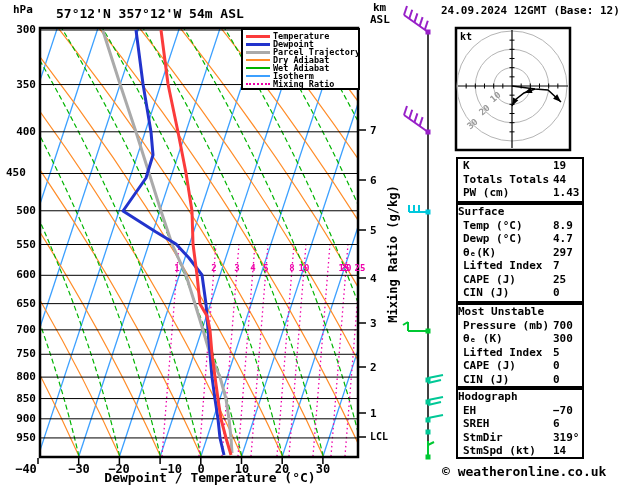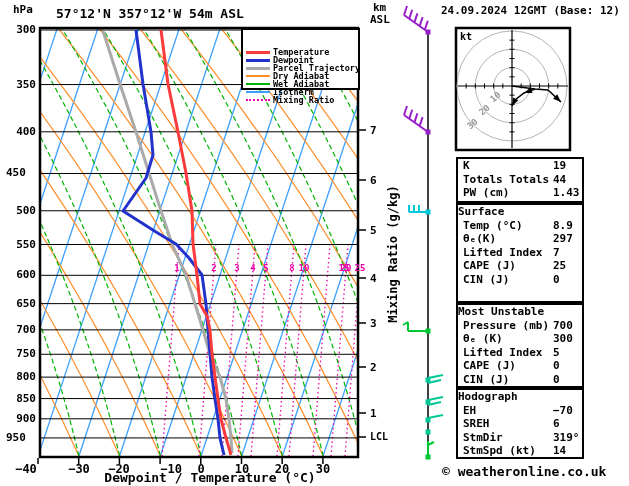--- a/index.html
+++ b/index.html
@@ -1,21 +1,21 @@
 <!DOCTYPE html>
 <html><head>
 <meta charset="utf-8">
 <style>
   html,body{margin:0;padding:0;background:#fff}
   .stage{position:relative;width:629px;height:486px;background:#fff;overflow:hidden;
          font-family:"DejaVu Sans Mono","Liberation Mono",monospace;font-weight:bold;color:#000}
   .t{position:absolute;white-space:pre;font-family:"DejaVu Sans Mono","Liberation Mono",monospace;font-weight:bold;color:#000}
   #main-svg{position:absolute;left:0;top:0}
   .legend{position:absolute;left:241px;top:28px;width:119px;height:62px;border:2px solid #000;
-          background:#fff;box-sizing:border-box;padding:18px 0 0 3px;z-index:5}
+          background:#fff;box-sizing:border-box;padding:2px 0 0 3px;z-index:5}
   .lrow{display:flex;align-items:center;gap:3px;height:8px;font-size:8.5px;line-height:8px;white-space:pre}
   .sw{display:inline-block;width:24px;height:0;flex:none}
   .panel{position:absolute;left:456px;width:128px;border:2px solid #000;background:#fff;
          box-sizing:border-box;overflow:hidden;font-size:11px;z-index:5}
   .phead{height:13.5px;line-height:13.5px;white-space:pre}
   .prow{position:relative;height:13.5px;line-height:13.5px;padding-left:5px;white-space:pre}
   .prow .val{position:absolute;left:95px;top:0}
 </style>
 </head>
 <body>
@@ -228,20 +228,21 @@
 
   <div id="panels">
     <div class="panel" style="top:157px;height:46px">
         <div class="prow"><span>K</span><span class="val">19</span></div>
         <div class="prow"><span>Totals Totals</span><span class="val">44</span></div>
         <div class="prow"><span>PW (cm)</span><span class="val">1.43</span></div>
       </div>
     <div class="panel" style="top:203px;height:100px">
         <div class="phead">Surface</div>
         <div class="prow"><span>Temp (°C)</span><span class="val">8.9</span></div>
+        <div class="prow"><span>Dewp (°C)</span><span class="val">4.7</span></div>
         <div class="prow"><span>θₑ(K)</span><span class="val">297</span></div>
         <div class="prow"><span>Lifted Index</span><span class="val">7</span></div>
         <div class="prow"><span>CAPE (J)</span><span class="val">25</span></div>
         <div class="prow"><span>CIN (J)</span><span class="val">0</span></div>
       </div>
     <div class="panel" style="top:303px;height:85px">
         <div class="phead">Most Unstable</div>
         <div class="prow"><span>Pressure (mb)</span><span class="val">700</span></div>
         <div class="prow"><span>θₑ (K)</span><span class="val">300</span></div>
         <div class="prow"><span>Lifted Index</span><span class="val">5</span></div>
@@ -264,21 +265,21 @@
     <div class="t" style="left:6px;top:166px;width:30px;text-align:left;font-size:11px">450</div>
     <div class="t" style="left:6px;top:204px;width:30px;text-align:right;font-size:11px">500</div>
     <div class="t" style="left:6px;top:238px;width:30px;text-align:right;font-size:11px">550</div>
     <div class="t" style="left:6px;top:268px;width:30px;text-align:right;font-size:11px">600</div>
     <div class="t" style="left:6px;top:297px;width:30px;text-align:right;font-size:11px">650</div>
     <div class="t" style="left:6px;top:323px;width:30px;text-align:right;font-size:11px">700</div>
     <div class="t" style="left:6px;top:347px;width:30px;text-align:right;font-size:11px">750</div>
     <div class="t" style="left:6px;top:370px;width:30px;text-align:right;font-size:11px">800</div>
     <div class="t" style="left:6px;top:392px;width:30px;text-align:right;font-size:11px">850</div>
     <div class="t" style="left:6px;top:412px;width:30px;text-align:right;font-size:11px">900</div>
-    <div class="t" style="left:6px;top:431px;width:30px;text-align:left;font-size:11px">950</div>
+    <div class="t" style="left:6px;top:431px;width:30px;text-align:right;font-size:11px">950</div>
     <div class="t" style="left:4px;top:462px;width:44px;text-align:center;font-size:12px">−40</div>
     <div class="t" style="left:57px;top:462px;width:44px;text-align:center;font-size:12px">−30</div>
     <div class="t" style="left:97px;top:462px;width:44px;text-align:center;font-size:12px">−20</div>
     <div class="t" style="left:138px;top:462px;width:44px;text-align:right;font-size:12px">−10</div>
     <div class="t" style="left:179px;top:462px;width:44px;text-align:center;font-size:12px">0</div>
     <div class="t" style="left:220px;top:462px;width:44px;text-align:center;font-size:12px">10</div>
     <div class="t" style="left:260px;top:462px;width:44px;text-align:center;font-size:12px">20</div>
     <div class="t" style="left:301px;top:462px;width:44px;text-align:center;font-size:12px">30</div>
     <div class="t" style="left:169px;top:263px;width:16px;text-align:center;font-size:9px;color:#EE00AA;z-index:3">1</div>
     <div class="t" style="left:206px;top:263px;width:16px;text-align:center;font-size:9px;color:#EE00AA;z-index:3">2</div>

